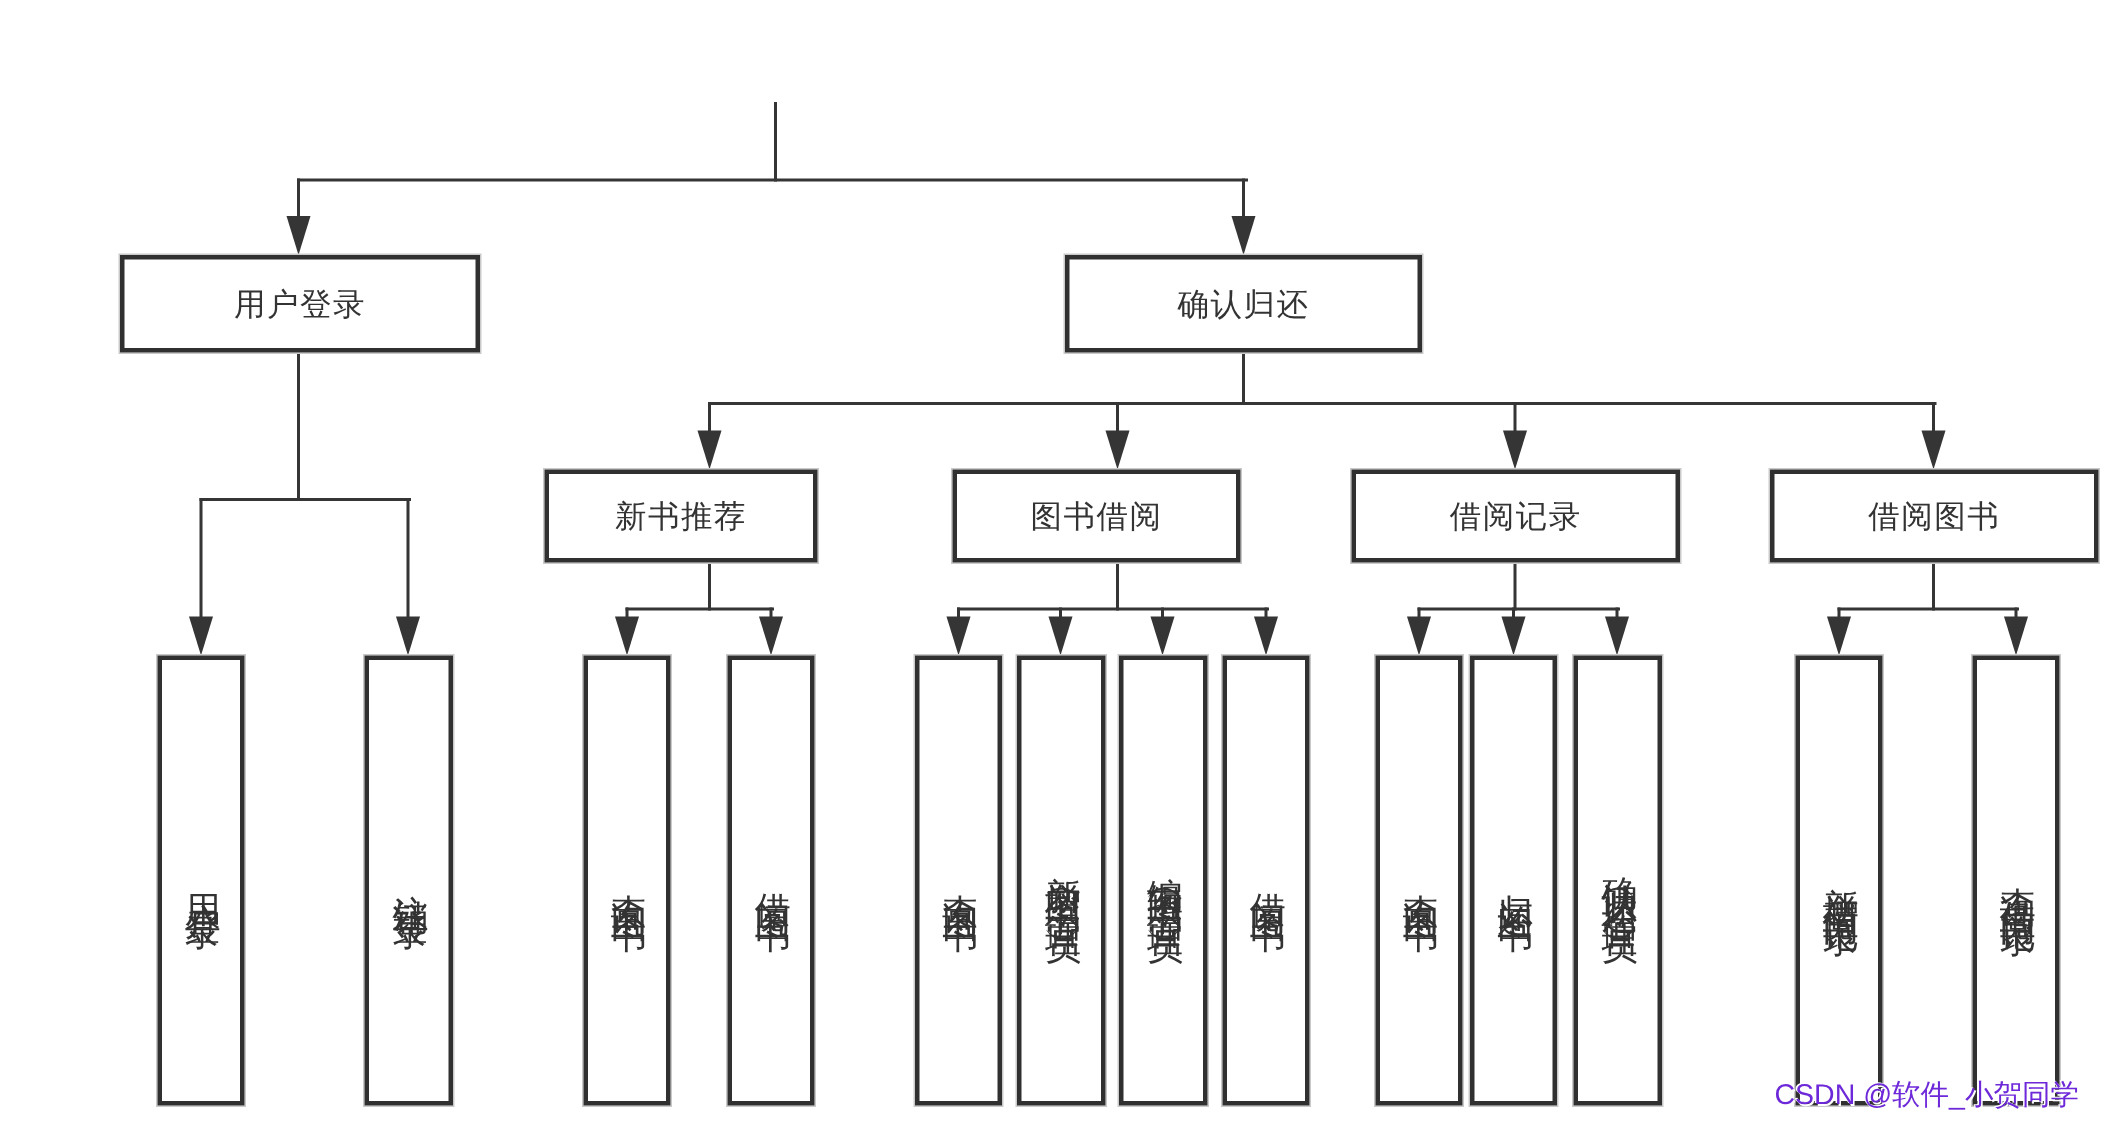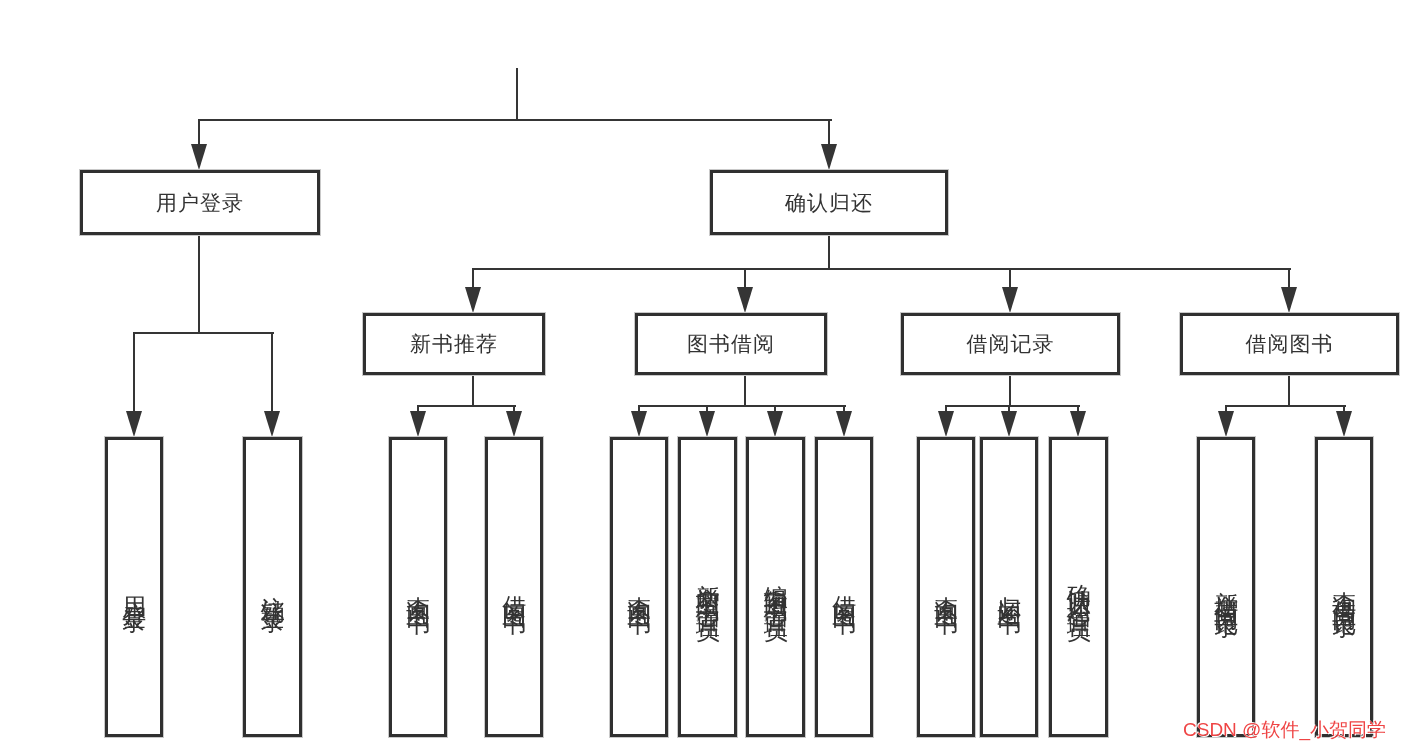--- a/index.html
+++ b/index.html
@@ -38,21 +38,21 @@
     width: 0; height: 0;
     border-left: 8px solid transparent;
     border-right: 8px solid transparent;
     border-top: 26px solid #353535;
   }
   .watermark {
     position: absolute;
     left: 1183px;
     top: 717px;
     font-size: 19px;
-    color: #ef4444;
+    color: #6d28d9;
     text-shadow: 1px 1px 0 #ffffff, -1px -1px 0 #ffffff;
     white-space: nowrap;
   }
 </style>
 </head>
 <body>
 
 <div class="stage">
 
   <div class="line" style="left:516px;top:68px;width:2px;height:53px"></div>

